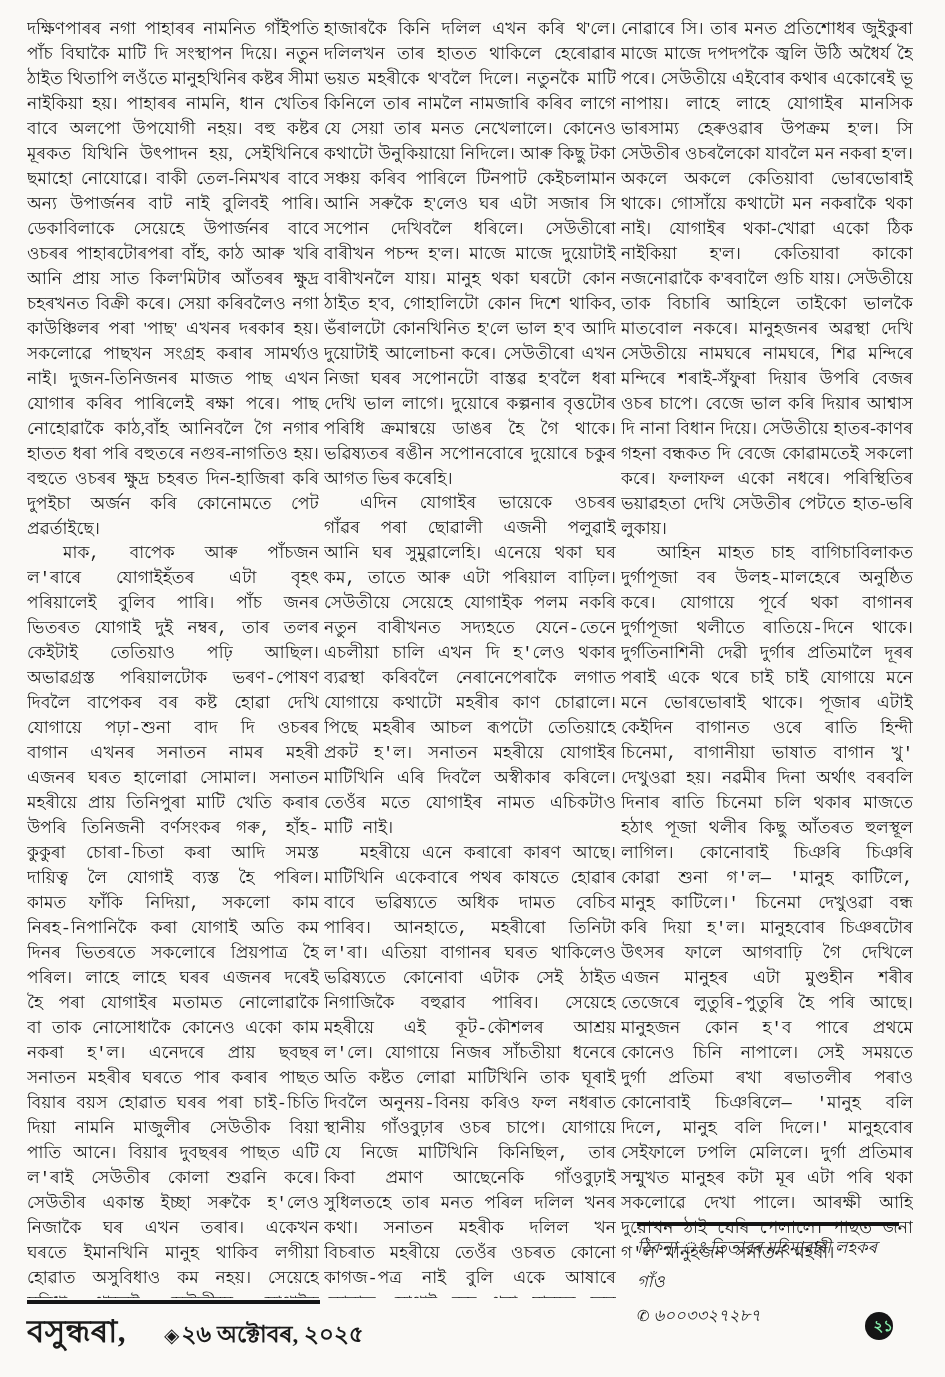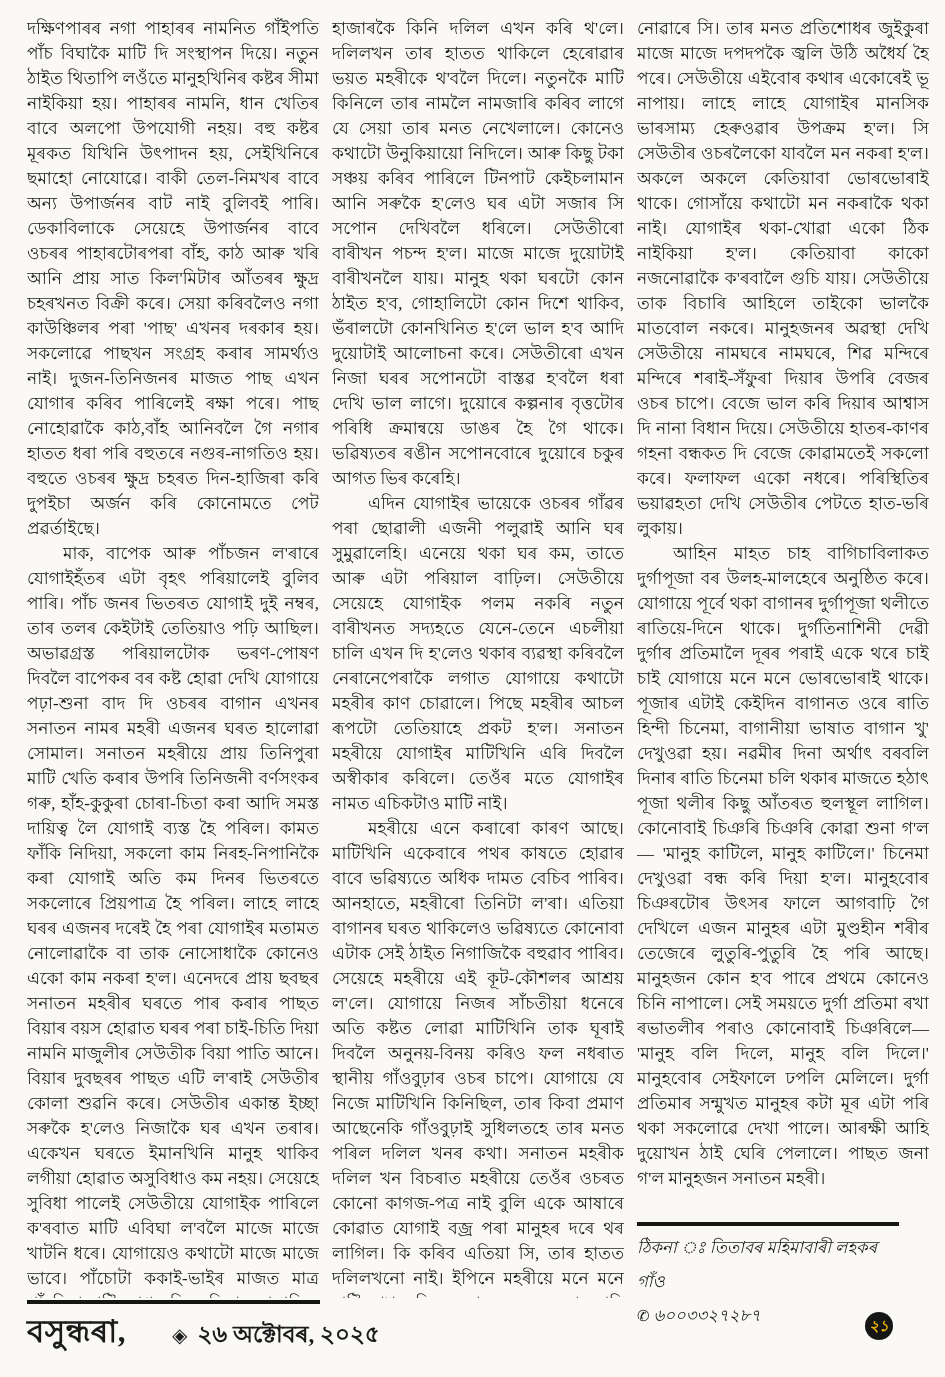--- a/index.html
+++ b/index.html
@@ -13,34 +13,34 @@
     width:945px;height:1377px;
     background:#faf9f6;
     overflow:hidden;
     color:#1b1b1b;
   }
   .columns{
     position:absolute;
     left:27px;top:16px;
     width:902px;height:1282px;
     display:flex;
-    gap:13px;
+    gap:5px;
     overflow:hidden;
   }
   .col{
     width:292px;
     min-width:292px;
     font-size:17px;
     line-height:25px;
     text-align:justify;
     overflow:hidden;
     letter-spacing:0.1px;
   }
   .col p{margin:0;padding:0;}
-  .col p.indent{text-indent:36px;}
+  .col p.indent{text-indent:36px;font-family:Liberation Mono, monospace;}
   .address-block{
     position:absolute;
     left:637px;top:1222px;
     width:262px;
   }
   .addr-rule{
     height:4px;
     background:#151515;
     margin-bottom:5px;
   }
@@ -59,21 +59,20 @@
     width:902px;
   }
   .footer-rule{
     width:293px;height:4px;
     background:#151515;
   }
   .footer-text{
     display:flex;
     align-items:baseline;
     margin-top:3px;
-    gap:8px;
   }
   .mag-name{
     font-size:31px;
     font-weight:bold;
     letter-spacing:0.5px;
   }
   .ornament{
     font-size:20px;
     margin-left:38px;
     margin-right:2px;
@@ -81,27 +80,26 @@
   .issue-date{
     font-size:23px;
     font-weight:bold;
   }
   .page-badge{
     position:absolute;
     left:865px;top:1312px;
     width:28px;height:28px;
     border-radius:50%;
     background:#151515;
-    color:#eab308;
+    color:#86efac;
     display:flex;
     align-items:center;
-    justify-content:center;
+    justify-content:flex-end;
     font-size:15px;
     font-weight:bold;
-    font-style:italic;
   }
 </style>
 </head>
 <body>
 
 <div class="page">
 
   <div class="columns">
 
     <div class="col">

